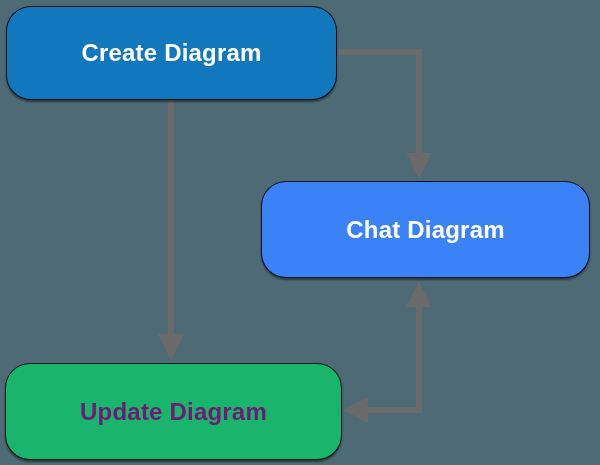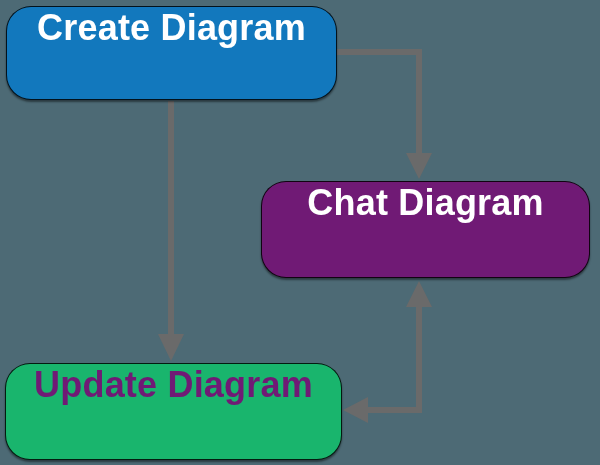--- a/index.html
+++ b/index.html
@@ -16,26 +16,27 @@
   }
   .edge-layer {
     position: absolute;
     inset: 0;
     width: 600px;
     height: 465px;
   }
   .node {
     position: absolute;
     display: flex;
+    align-items: center;
     justify-content: center;
     border-radius: 25px;
     border: 1px solid rgba(0,0,0,0.85);
     box-shadow: 0 2px 2px rgba(0,0,0,0.45);
     color: #fff;
-    font-size: 36px;
+    font-size: 24px;
     font-weight: 700;
     letter-spacing: 0.2px;
     box-sizing: border-box;
     cursor: default;
     user-select: none;
   }
   .node-create { left: 6px;   top: 6px;   width: 331px; height: 94px; }
   .node-chat   { left: 261px; top: 181px; width: 329px; height: 97px; }
   .node-update { left: 5px;   top: 363px; width: 337px; height: 97px; }
 </style>
@@ -60,21 +61,21 @@
       <polyline points="419,305 419,410 366,410" fill="none" stroke-width="6" stroke="#6a6a6a"></polyline>
       <polygon points="406,307 432,307 419,281" fill="#6a6a6a"></polygon>
       <polygon points="368,397 368,423 343,410" fill="#6a6a6a"></polygon>
     </g>
   </svg>
 
   <div class="node node-create" style="background: rgb(18, 120, 189); color: rgb(255, 255, 255);">
     <span>Create Diagram</span>
   </div>
 
-  <div class="node node-chat" style="background: #701a75; color: rgb(255, 255, 255);">
+  <div class="node node-chat" style="background: #3b82f6; color: rgb(255, 255, 255);">
     <span>Chat Diagram</span>
   </div>
 
   <div class="node node-update" style="background: rgb(25, 181, 109); color: #701a75;">
     <span>Update Diagram</span>
   </div>
 
 </div>
 
 </body></html>

